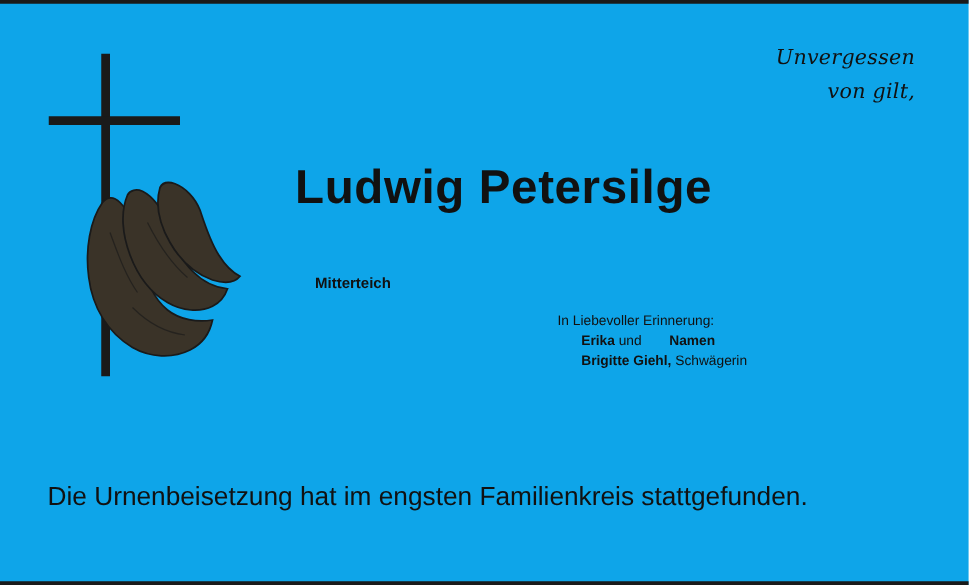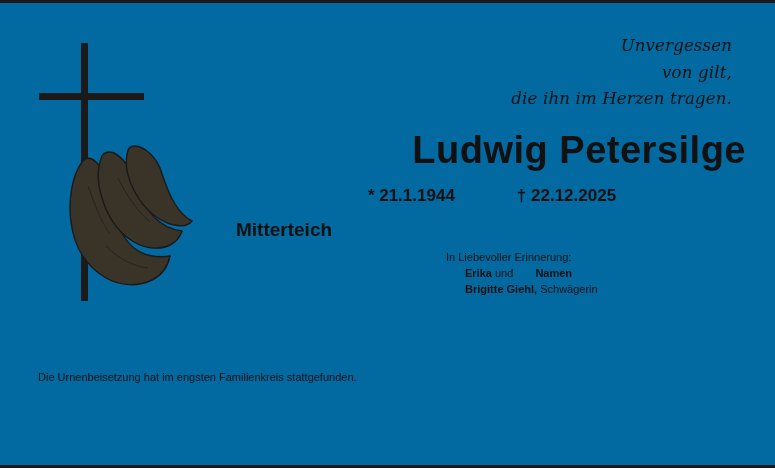--- a/index.html
+++ b/index.html
@@ -4,21 +4,21 @@
 <style>
   html, body {
     margin: 0;
     padding: 0;
     background: #ffffff;
   }
   .obituary {
     position: relative;
     width: 775px;
     height: 468px;
-    background: #0369a1;
+    background: #0ea5e9;
     box-sizing: border-box;
     border-top: 3px solid #1a1a1a;
     border-bottom: 3px solid #1a1a1a;
     font-family: "Liberation Sans", sans-serif;
     color: #141414;
     overflow: hidden;
   }
 
   
   .artwork {
@@ -68,21 +68,21 @@
     letter-spacing: 0.2px;
   }
   .verse div { white-space: nowrap; }
 
   
   .name {
     position: absolute;
     left: 236px;
     top: 126px;
     width: 510px;
-    text-align: right;
+    text-align: left;
     font-family: "Liberation Sans", sans-serif;
     font-weight: bold;
     font-size: 38px;
     letter-spacing: 0.5px;
     color: #111;
   }
 
   
   .dates {
     position: absolute;
@@ -94,46 +94,46 @@
     gap: 62px;
     font-size: 17px;
     font-weight: bold;
     color: #111;
   }
   .dates .date-item { white-space: nowrap; }
 
   
   .place {
     position: absolute;
-    left: 236px;
+    left: 252px;
     top: 216px;
-    font-size: 19px;
+    font-size: 12px;
     font-weight: bold;
     color: #111;
   }
 
   
   .family {
     position: absolute;
     left: 446px;
     top: 247px;
     font-size: 11px;
     line-height: 1.45;
     color: #111;
   }
   .family .line { white-space: nowrap; }
   .family b { font-weight: bold; margin-left: 19px; }
 
   
   .footer {
     position: absolute;
     left: 38px;
-    top: 364px;
+    top: 375px;
     width: 700px;
-    font-size: 11px;
+    font-size: 21px;
     line-height: 1.95;
     color: #111;
   }
   .footer div { white-space: nowrap; }
 </style>
 </head>
 <body>
 
 <div class="obituary">
 
@@ -158,29 +158,24 @@
           <path d="M48 120 C60 132, 74 140, 90 142"></path>
           <path d="M60 52 C68 68, 78 84, 92 96"></path>
         </g>
       </svg>
     </div>
   </div>
 
   <div class="verse">
     <div>Unvergessen</div>
     <div>von gilt,</div>
-    <div>die ihn im Herzen tragen.</div>
   </div>
 
   <div class="name">Ludwig Petersilge</div>
 
-  <div class="dates">
-    <span class="date-item">* 21.1.1944</span>
-    <span class="date-item">† 22.12.2025</span>
-  </div>
 
   <div class="place">Mitterteich</div>
 
   <div class="family">
     <div class="line">In Liebevoller Erinnerung:</div>
     <div class="line">
       <b>Erika</b><span> und </span><b>Namen</b>
     </div>
     <div class="line">
       <b>Brigitte Giehl,</b><span> Schwägerin</span>

